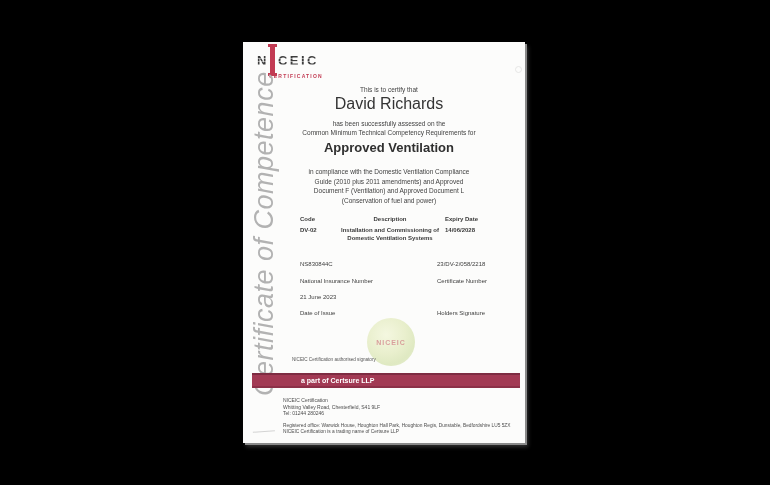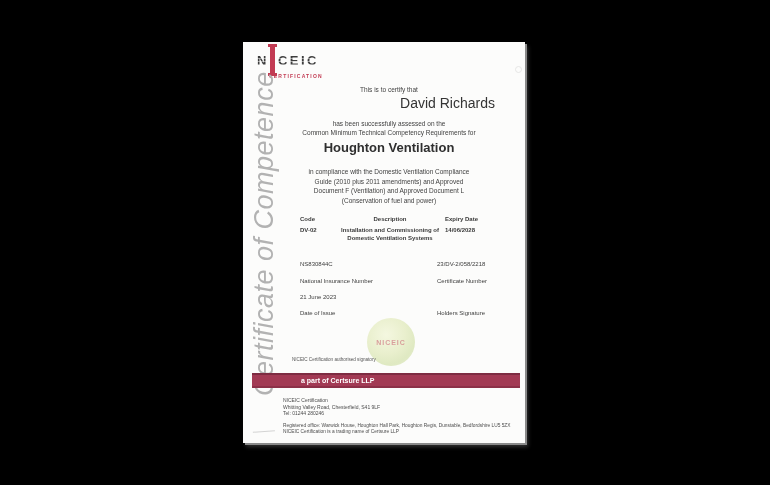--- a/index.html
+++ b/index.html
@@ -34,21 +34,21 @@
   .watermark {
     position:absolute; left:2px; top:56px; height:272px; width:38px;
     writing-mode:vertical-rl; transform:rotate(180deg);
     font-size:27px; font-style:italic; color:#b2b2b2; letter-spacing:0.5px;
     display:flex; align-items:center; justify-content:center; white-space:nowrap;
   }
 
   
   .content { position:absolute; left:40px; top:0; width:212px; text-align:center; color:#3f3f3f; }
   .certify-line   { position:absolute; top:44px; width:100%; font-size:6.5px; }
-  .recipient-name { position:absolute; top:53px; width:100%; font-size:14px; color:#343434;text-align:right; }
+  .recipient-name { position:absolute; top:53px; width:100%; font-size:16px; color:#343434; }
   .assessed-1 { position:absolute; top:78px; width:100%; font-size:6.5px; }
   .assessed-2 { position:absolute; top:87px; width:100%; font-size:6.5px; }
   .subject    { position:absolute; top:98px; width:100%; font-size:13px; font-weight:bold; color:#2f2f2f; }
   .compliance { position:absolute; top:125px; width:100%; font-size:6.5px; line-height:9.5px; }
 
   
   .cert-table { position:absolute; left:0; top:0; width:282px; font-size:6px; color:#3a3a3a; }
   .col-code   { position:absolute; left:57px; width:40px; text-align:left; font-weight:bold; }
   .col-desc   { position:absolute; left:95px; width:104px; text-align:center; font-weight:bold; }
   .col-expiry { position:absolute; left:202px; width:50px; text-align:left; font-weight:bold; }
@@ -107,21 +107,21 @@
 
     <div class="speck"></div>
 
     <div class="watermark">Certificate of Competence</div>
 
     <div class="content">
       <div class="certify-line">This is to certify that</div>
       <div class="recipient-name">David Richards</div>
       <div class="assessed-1">has been successfully assessed on the</div>
       <div class="assessed-2">Common Minimum Technical Competency Requirements for</div>
-      <div class="subject">Houghton Ventilation</div>
+      <div class="subject">Approved Ventilation</div>
       <div class="compliance">
         <div>in compliance with the Domestic Ventilation Compliance</div>
         <div>Guide (2010 plus 2011 amendments) and Approved</div>
         <div>Document F (Ventilation) and Approved Document L</div>
         <div>(Conservation of fuel and power)</div>
       </div>
     </div>
 
     <div class="cert-table">
       <div class="row-head col-code" style="position:absolute;">Code</div>

